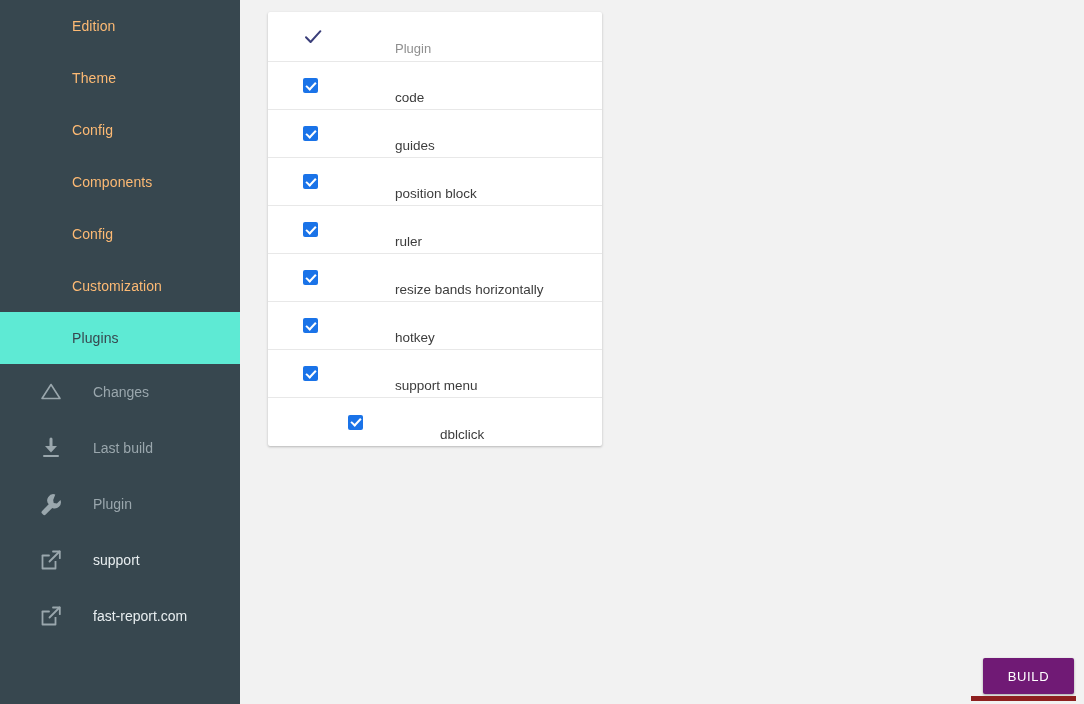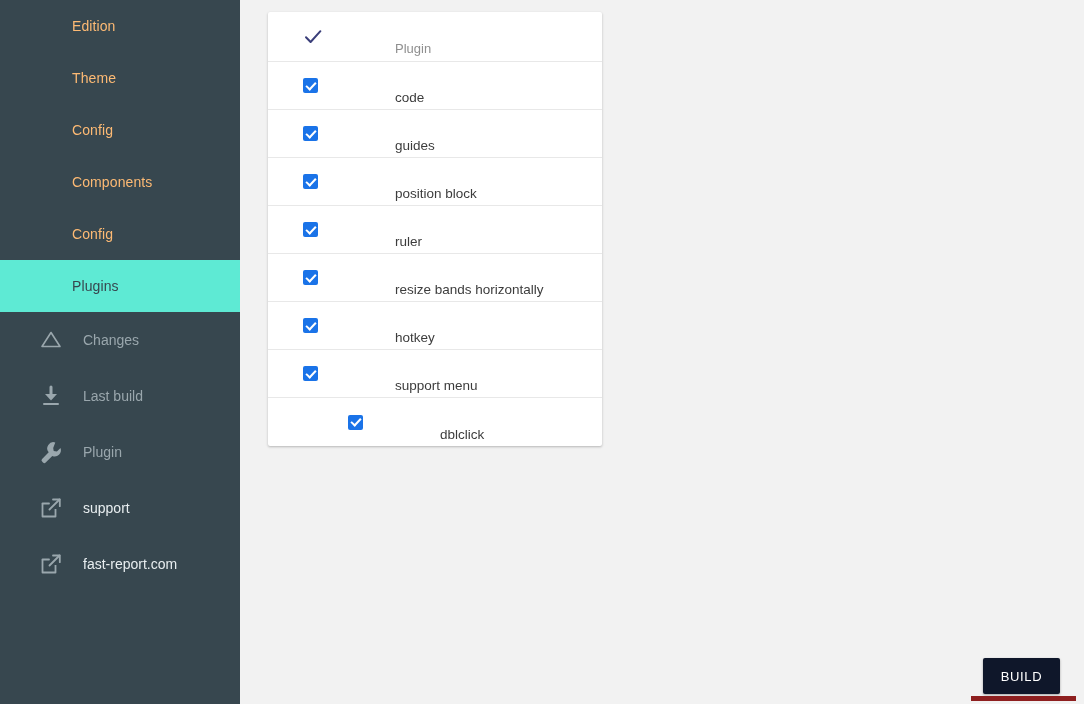--- a/index.html
+++ b/index.html
@@ -53,21 +53,21 @@
     width: 30px;
     height: 30px;
     display: flex;
     align-items: center;
     justify-content: center;
     flex: 0 0 30px;
   }
   .tool-item .ico svg { display: block; }
   .tool-item .lbl {
     font-size: 14px;
-    margin-left: 17px;
+    margin-left: 27px;
     color: #9aa7ad;
   }
   .tool-item.bright .lbl { color: #e8eef0; text-align: center; }
 
   
   #main {
     position: absolute;
     top: 0; left: 240px;
     width: 844px;
     height: 704px;
@@ -135,23 +135,23 @@
     transform: rotate(43deg);
   }
 
   .hdr-check svg { display: block; }
 
   
   #build-btn {
     position: absolute;
     left: 983px;
     top: 658px;
-    width: 77px;
+    width: 91px;
     height: 36px;
-    background: #0f172a;
+    background: #701a75;
     border: none;
     border-radius: 2px;
     color: #ffffff;
     font-family: "Liberation Sans", sans-serif;
     font-size: 13px;
     letter-spacing: .6px;
     box-shadow: 0 1px 3px rgba(0,0,0,.2), 0 1px 2px rgba(0,0,0,.14);
     cursor: pointer;
   }
 
@@ -177,20 +177,23 @@
       </div>
       <div class="nav-item">
         <span>Config</span>
       </div>
       <div class="nav-item">
         <span>Components</span>
       </div>
       <div class="nav-item">
         <span>Config</span>
       </div>
+      <div class="nav-item">
+        <span>Customization</span>
+      </div>
       <div class="nav-item active">
         <span>Plugins</span>
       </div>
     </div>
   <div id="tool-list">
       <div class="tool-item">
         <span class="ico">
           <svg width="26" height="26" viewBox="0 0 26 26">
             <path d="M13 5.5 L22 19.5 L4 19.5 Z" fill="none" stroke="#9aa7ad" stroke-width="1.6" stroke-linejoin="round"></path>
           </svg>

